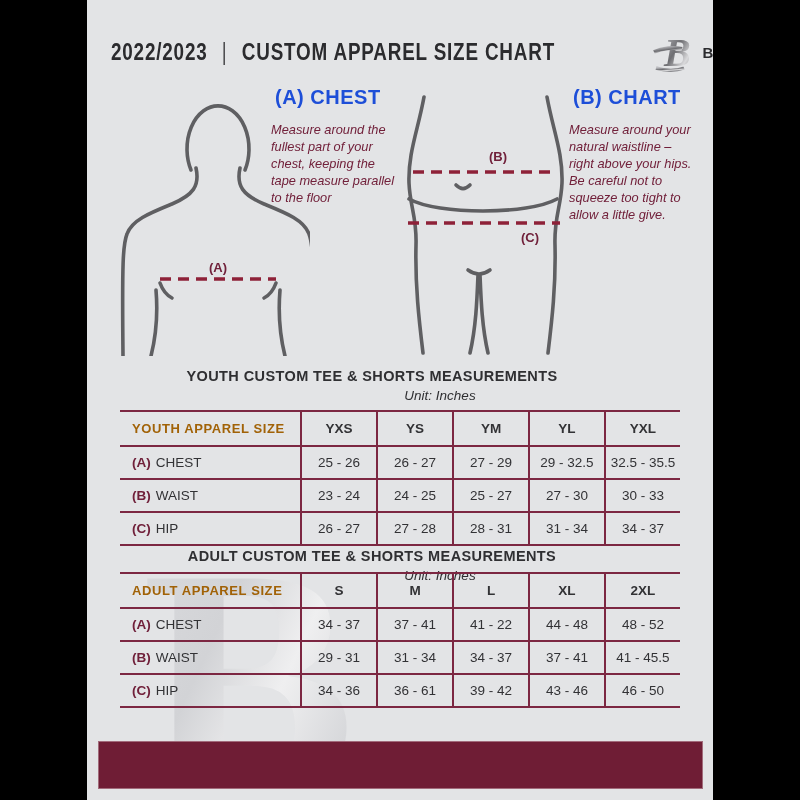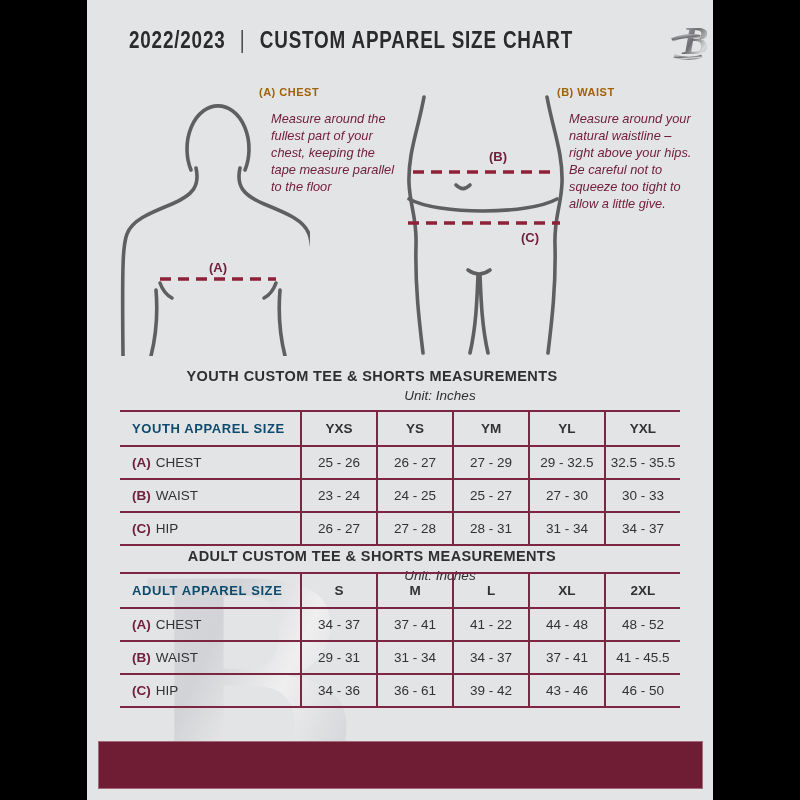--- a/index.html
+++ b/index.html
@@ -6,30 +6,30 @@
   body{width:800px;height:800px;background:#000;font-family:"Liberation Sans",sans-serif;position:relative;overflow:hidden;}
   .doc{position:absolute;left:87px;top:0;width:626px;height:800px;background:#e3e4e6;overflow:hidden;}
 
   
   .watermark{position:absolute;left:55px;top:520px;font-size:320px;line-height:1;font-weight:bold;
     background:linear-gradient(115deg,#dadbde 0%,#d2d3d6 35%,#efeff0 60%,#d6d7da 85%);
     -webkit-background-clip:text;background-clip:text;color:transparent;z-index:0;
     font-family:"Liberation Serif",serif;}
 
   
-  .hdr{position:absolute;left:24px;right:20px;top:16px;height:48px;display:flex;align-items:center;justify-content:space-between;z-index:2;margin-left:18px;}
+  .hdr{position:absolute;left:24px;right:20px;top:28px;height:48px;display:flex;align-items:center;justify-content:space-between;z-index:2;}
   .hdr-left{display:inline-block;transform:scaleX(0.82);transform-origin:left center;white-space:nowrap;
     font-weight:bold;font-size:23px;color:#2b2b2e;letter-spacing:1px;}
   .hdr-left .divider{font-weight:normal;color:#4a4a4d;padding:0 10px;}
   .hdr-right{display:flex;align-items:center;gap:8px;}
   .brandname{font-weight:bold;font-size:15px;letter-spacing:7px;color:#2b2b2e;}
 
   
   .guide{position:absolute;z-index:2;}
-  .guide h3{margin:0 0 9px 0;font-size:11px;font-weight:800;color:#a16207;letter-spacing:0.5px;}
+  .guide h3{margin:0 0 9px 16px;font-size:20px;font-weight:800;color:#1d4ed8;letter-spacing:0.5px;}
   .guide .desc{margin:12px;font-size:12.8px;font-style:italic;font-weight:500;color:#71203a;line-height:1.33;white-space:pre-line;}
   .g-chest{left:172px;top:86px;width:165px;}
   .g-waist{left:470px;top:86px;width:150px;}
   .g-hips{left:470px;top:220px;width:150px;}
 
   
   .fig{position:absolute;z-index:1;}
   .fig-torso{left:33px;top:86px;}
   .fig-lower{left:316px;top:95px;}
   .outline{fill:none;stroke:#5f5f62;stroke-width:3.6;stroke-linecap:round;}
@@ -41,21 +41,21 @@
   .sec-unit{position:absolute;left:0;width:706px;text-align:center;font-size:13.5px;font-style:italic;color:#2f2f32;z-index:2;}
 
   
   .tbl{position:absolute;left:33px;width:560px;border-top:2px solid #7c2742;z-index:2;}
   .row{display:grid;grid-template-columns:180px repeat(5,76px);border-bottom:2px solid #7c2742;}
   .row.head{height:33px;}
   .row.data{height:31px;}
   .cell{display:flex;align-items:center;justify-content:center;font-size:13.5px;color:#323235;}
   .cell + .cell{border-left:2px solid #7c2742;}
   .cell.labelcol{justify-content:flex-start;padding-left:12px;}
-  .head .labelcol{font-size:13px;color:#0c4a6e;letter-spacing:0.6px;}
+  .head .labelcol{font-size:13px;color:#a16207;letter-spacing:0.6px;}
   .head .cell{font-weight:bold;}
   .pfx{color:#70203a;font-weight:bold;margin-right:5px;}
 
   
   .footer-bar{position:absolute;left:11px;top:741px;width:605px;height:48px;background:#6f1d35;
     border:1px solid rgba(255,255,255,0.35);box-sizing:border-box;z-index:2;}
 </style>
 </head>
 <body>
 
@@ -116,21 +116,21 @@
     <path class="outline" d="M65,175 Q76,183 87,175"></path>
     <path class="outline" d="M75,180 C74,205 73,232 67,258"></path>
     <path class="outline" d="M77,180 C78,205 79,232 85,258"></path>
     <line class="dash" x1="10" y1="77" x2="152" y2="77"></line>
     <line class="dash" x1="5" y1="128" x2="157" y2="128"></line>
     <text class="figlabel" x="95" y="66" text-anchor="middle">(B)</text>
     <text class="figlabel" x="127" y="147" text-anchor="middle">(C)</text>
   </svg>
 
   <div class="guide g-waist">
-    <h3>(B) WAIST</h3>
+    <h3>(B) CHART</h3>
     <p class="desc">Measure around your
 natural waistline –
 right above your hips.
 Be careful not to
 squeeze too tight to
 allow a little give.</p>
   </div>
 
 
   <div class="sec-title" style="top:368px;">YOUTH CUSTOM TEE &amp; SHORTS MEASUREMENTS</div>

